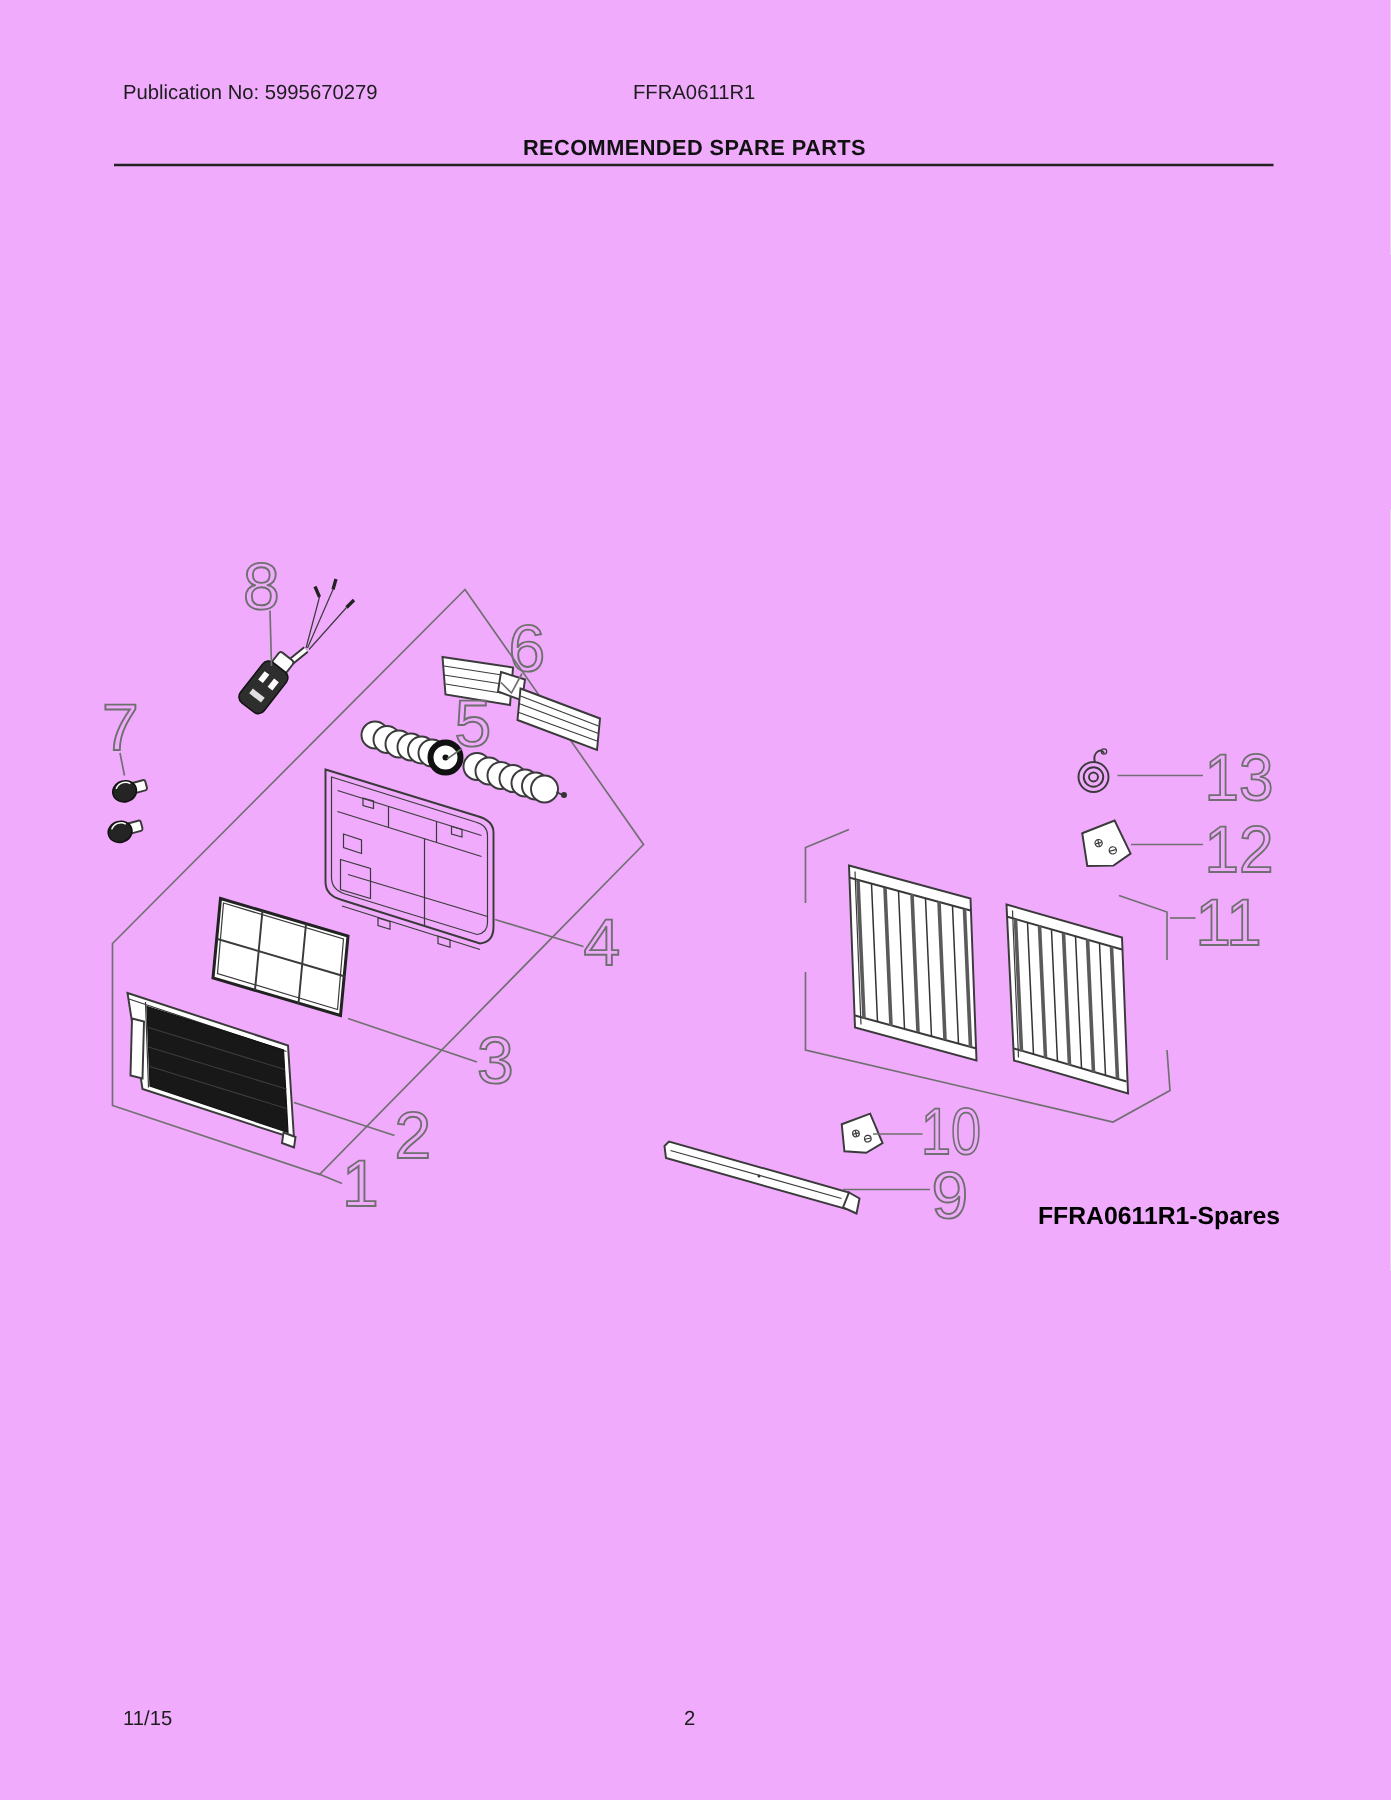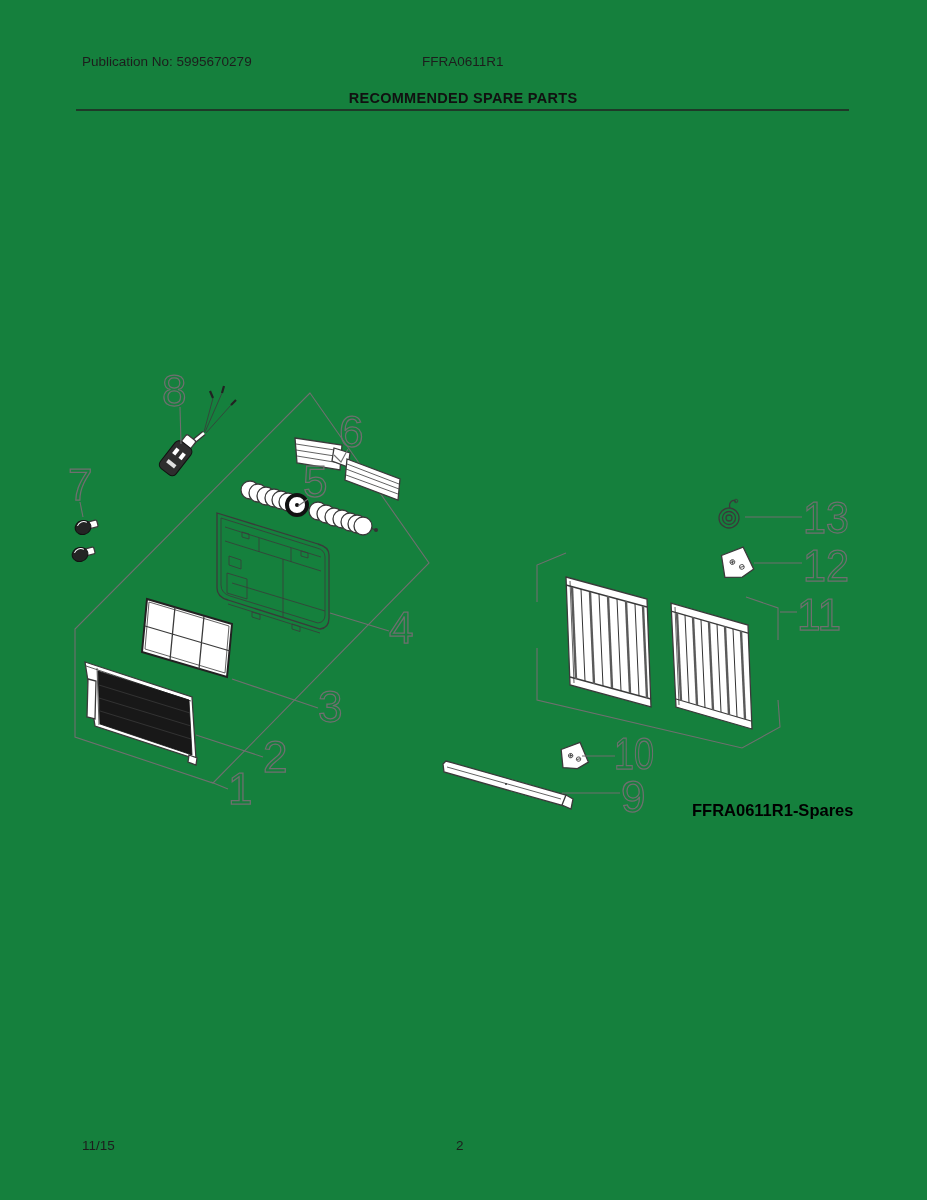--- a/index.html
+++ b/index.html
@@ -1,16 +1,16 @@
 <!DOCTYPE html>
 <html><head>
 <meta charset="utf-8">
 <style>
   html,body{margin:0;padding:0;background:#e8e8e8;}
-  .page{position:relative;width:927px;height:1200px;background:#15803d;margin:0 auto;
+  .page{position:relative;width:927px;height:1200px;background:#f0abfc;margin:0 auto;
         font-family:"Liberation Sans", sans-serif;overflow:hidden;}
   svg{position:absolute;left:0;top:0;}
   .hdr{fill:#1d1d1d;font-size:13.5px;}
   .title{fill:#111;font-size:14.5px;font-weight:bold;letter-spacing:.3px;}
   .foot{fill:#1d1d1d;font-size:13.5px;}
   .spares{fill:#000;font-size:16.5px;font-weight:bold;}
   .callout{font-size:44px;fill:none;stroke:#6f6f6f;stroke-width:1.25px;font-family:"Liberation Sans",sans-serif;}
   .leader{stroke:#6f6f6f;stroke-width:1.1;fill:none;}
   .ln{stroke:#3a3a3a;stroke-width:1.3;fill:none;}
   .lnt{stroke:#3a3a3a;stroke-width:0.8;fill:none;}

